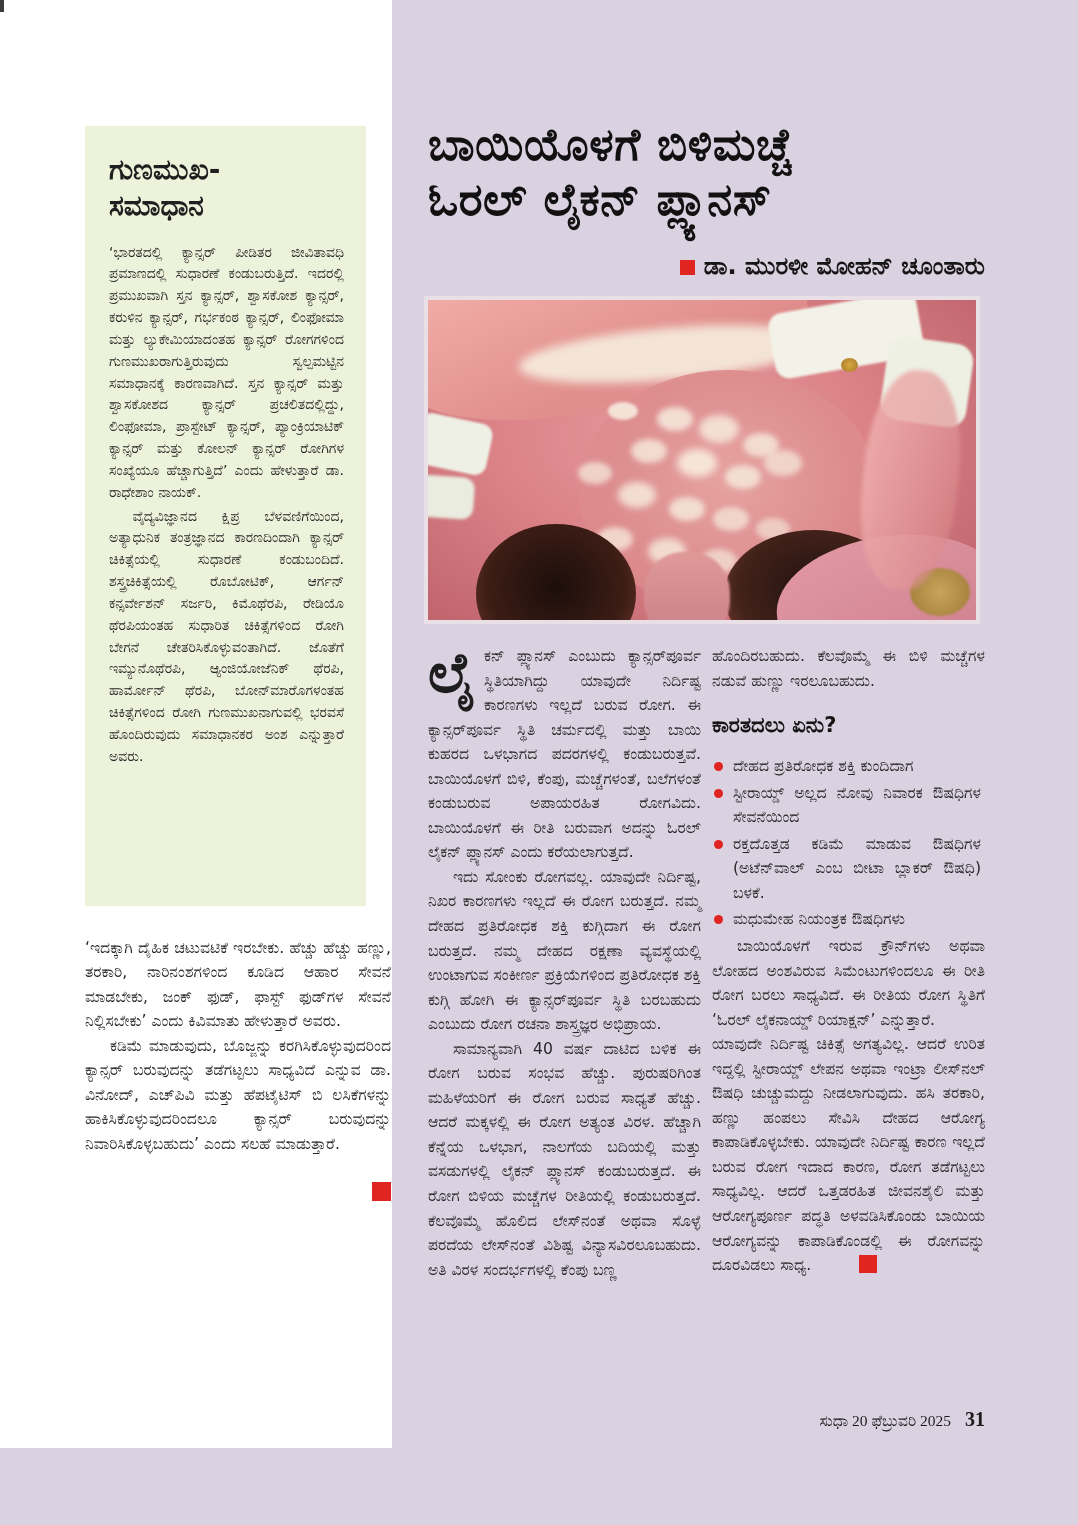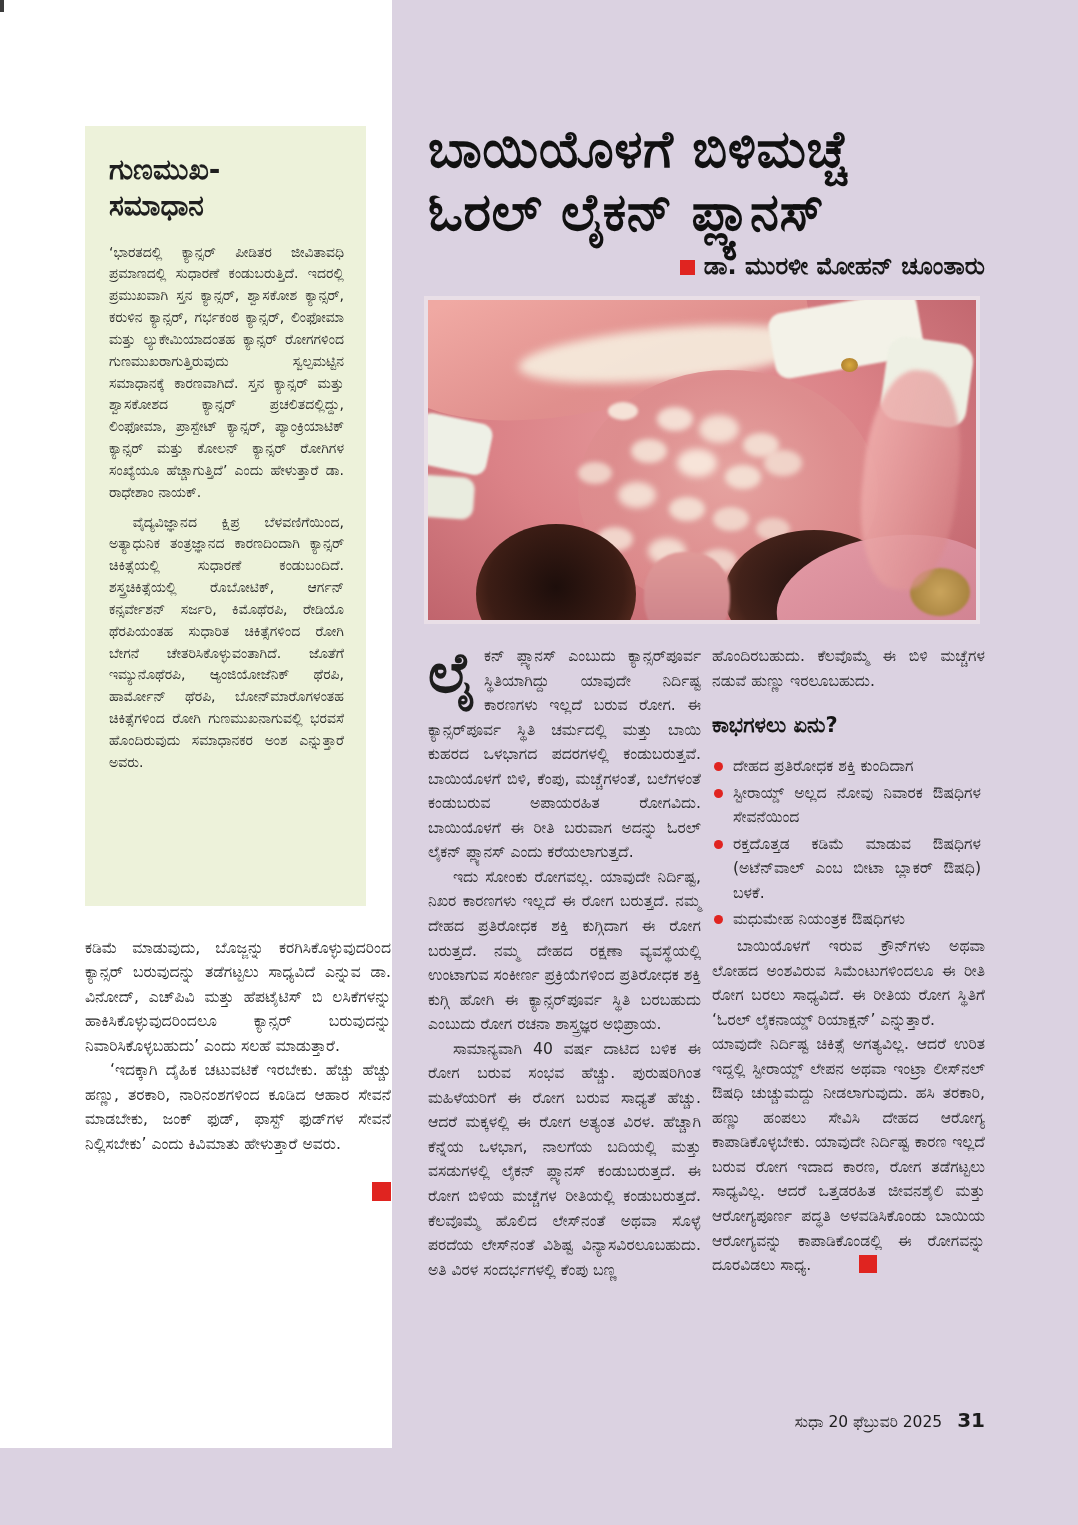--- a/index.html
+++ b/index.html
@@ -32,36 +32,36 @@
   .green-box h2{
     margin:0 0 18px 0;
     font-size:28px;line-height:1.28;
     font-weight:bold;color:#1f1f1f;
   }
   .green-box p{
     margin:0;
     font-size:14px;line-height:1.56;
     text-align:justify;color:#262626;
   }
-  .green-box p + p{margin-top:8px;text-indent:1.7em;}
+  .green-box p + p{margin-top:2px;text-indent:1.7em;}
   
   .left-col{
     position:absolute;left:85px;top:936px;width:306px;
     font-size:15.6px;line-height:1.57;color:#262626;text-align:justify;
   }
   .left-col p{margin:0;}
   .left-col p + p{text-indent:1.6em;}
   .end-square{
     display:block;width:19px;height:19px;background:#e02420;
     margin-left:auto;margin-top:26px;
   }
   
   .headline{
     position:absolute;left:428px;top:118px;width:560px;
-    font-size:52px;font-weight:bold;color:#111;
+    font-size:45px;font-weight:bold;color:#111;
     line-height:1.22;letter-spacing:.5px;
   }
   .byline{
     position:absolute;left:428px;top:252px;width:557px;
     text-align:right;font-size:24px;font-weight:bold;color:#161616;
   }
   .byline .sq{
     display:inline-block;width:15px;height:15px;background:#e02420;
     margin-right:9px;vertical-align:-1px;
   }
@@ -189,43 +189,43 @@
     position:absolute;left:2px;top:8px;width:9px;height:9px;border-radius:50%;
     background:#e02420;
   }
   .inline-end{
     display:inline-block;width:18px;height:18px;background:#e02420;
     vertical-align:-3px;margin-left:48px;
   }
   
   .footer{
     position:absolute;left:600px;top:1408px;width:385px;
-    text-align:right;color:#1c1c1c;font-size:15.5px;
+    text-align:right;color:#1c1c1c;font-size:15.5px;font-family:Liberation Serif, serif;
   }
   .footer .pageno{font-weight:bold;font-size:20px;margin-left:10px;}
 </style>
 </head>
 <body>
 
 <div class="page">
   <div class="white-strip"></div>
   <div class="crop-mark"></div>
 
   <div class="green-box">
     <h2>
       <span>ಗುಣಮುಖ-</span><br>
       <span>ಸಮಾಧಾನ</span>
     </h2>
     <p>‘ಭಾರತದಲ್ಲಿ ಕ್ಯಾನ್ಸರ್ ಪೀಡಿತರ ಜೀವಿತಾವಧಿ ಪ್ರಮಾಣದಲ್ಲಿ ಸುಧಾರಣೆ ಕಂಡುಬರುತ್ತಿದೆ. ಇದರಲ್ಲಿ ಪ್ರಮುಖವಾಗಿ ಸ್ತನ ಕ್ಯಾನ್ಸರ್, ಶ್ವಾಸಕೋಶ ಕ್ಯಾನ್ಸರ್, ಕರುಳಿನ ಕ್ಯಾನ್ಸರ್, ಗರ್ಭಕಂಠ ಕ್ಯಾನ್ಸರ್, ಲಿಂಫೋಮಾ ಮತ್ತು ಲ್ಯುಕೇಮಿಯಾದಂತಹ ಕ್ಯಾನ್ಸರ್ ರೋಗಗಳಿಂದ ಗುಣಮುಖರಾಗುತ್ತಿರುವುದು ಸ್ವಲ್ಪಮಟ್ಟಿನ ಸಮಾಧಾನಕ್ಕೆ ಕಾರಣವಾಗಿದೆ. ಸ್ತನ ಕ್ಯಾನ್ಸರ್ ಮತ್ತು ಶ್ವಾಸಕೋಶದ ಕ್ಯಾನ್ಸರ್ ಪ್ರಚಲಿತದಲ್ಲಿದ್ದು, ಲಿಂಫೋಮಾ, ಪ್ರಾಸ್ಟೇಟ್ ಕ್ಯಾನ್ಸರ್, ಪ್ಯಾಂಕ್ರಿಯಾಟಿಕ್ ಕ್ಯಾನ್ಸರ್ ಮತ್ತು ಕೋಲನ್ ಕ್ಯಾನ್ಸರ್ ರೋಗಿಗಳ ಸಂಖ್ಯೆಯೂ ಹೆಚ್ಚಾಗುತ್ತಿದೆ’ ಎಂದು ಹೇಳುತ್ತಾರೆ ಡಾ. ರಾಧೇಶಾಂ ನಾಯಕ್.</p>
     <p>ವೈದ್ಯವಿಜ್ಞಾನದ ಕ್ಷಿಪ್ರ ಬೆಳವಣಿಗೆಯಿಂದ, ಅತ್ಯಾಧುನಿಕ ತಂತ್ರಜ್ಞಾನದ ಕಾರಣದಿಂದಾಗಿ ಕ್ಯಾನ್ಸರ್ ಚಿಕಿತ್ಸೆಯಲ್ಲಿ ಸುಧಾರಣೆ ಕಂಡುಬಂದಿದೆ. ಶಸ್ತ್ರಚಿಕಿತ್ಸೆಯಲ್ಲಿ ರೊಬೋಟಿಕ್, ಆರ್ಗನ್ ಕನ್ಸರ್ವೇಶನ್ ಸರ್ಜರಿ, ಕಿಮೊಥೆರಪಿ, ರೇಡಿಯೊ ಥೆರಪಿಯಂತಹ ಸುಧಾರಿತ ಚಿಕಿತ್ಸೆಗಳಿಂದ ರೋಗಿ ಬೇಗನೆ ಚೇತರಿಸಿಕೊಳ್ಳುವಂತಾಗಿದೆ. ಜೊತೆಗೆ ಇಮ್ಯುನೊಥೆರಪಿ, ಆ್ಯಂಜಿಯೋಜೆನಿಕ್ ಥೆರಪಿ, ಹಾರ್ಮೋನ್ ಥೆರಪಿ, ಬೋನ್‌ಮಾರೊಗಳಂತಹ ಚಿಕಿತ್ಸೆಗಳಿಂದ ರೋಗಿ ಗುಣಮುಖನಾಗುವಲ್ಲಿ ಭರವಸೆ ಹೊಂದಿರುವುದು ಸಮಾಧಾನಕರ ಅಂಶ ಎನ್ನುತ್ತಾರೆ ಅವರು.</p>
   </div>
 
   <div class="left-col">
+    <p>‘ಇದಕ್ಕಾಗಿ ದೈಹಿಕ ಚಟುವಟಿಕೆ ಇರಬೇಕು. ಹೆಚ್ಚು ಹೆಚ್ಚು ಹಣ್ಣು, ತರಕಾರಿ, ನಾರಿನಂಶಗಳಿಂದ ಕೂಡಿದ ಆಹಾರ ಸೇವನೆ ಮಾಡಬೇಕು, ಜಂಕ್ ಫುಡ್, ಫಾಸ್ಟ್ ಫುಡ್‌ಗಳ ಸೇವನೆ ನಿಲ್ಲಿಸಬೇಕು’ ಎಂದು ಕಿವಿಮಾತು ಹೇಳುತ್ತಾರೆ ಅವರು.</p>
     <p>ಕಡಿಮೆ ಮಾಡುವುದು, ಬೊಜ್ಜನ್ನು ಕರಗಿಸಿಕೊಳ್ಳುವುದರಿಂದ ಕ್ಯಾನ್ಸರ್ ಬರುವುದನ್ನು ತಡೆಗಟ್ಟಲು ಸಾಧ್ಯವಿದೆ ಎನ್ನುವ ಡಾ. ವಿನೋದ್, ಎಚ್‌ಪಿವಿ ಮತ್ತು ಹೆಪಟೈಟಿಸ್ ಬಿ ಲಸಿಕೆಗಳನ್ನು ಹಾಕಿಸಿಕೊಳ್ಳುವುದರಿಂದಲೂ ಕ್ಯಾನ್ಸರ್ ಬರುವುದನ್ನು ನಿವಾರಿಸಿಕೊಳ್ಳಬಹುದು’ ಎಂದು ಸಲಹೆ ಮಾಡುತ್ತಾರೆ.</p>
-    <p>‘ಇದಕ್ಕಾಗಿ ದೈಹಿಕ ಚಟುವಟಿಕೆ ಇರಬೇಕು. ಹೆಚ್ಚು ಹೆಚ್ಚು ಹಣ್ಣು, ತರಕಾರಿ, ನಾರಿನಂಶಗಳಿಂದ ಕೂಡಿದ ಆಹಾರ ಸೇವನೆ ಮಾಡಬೇಕು, ಜಂಕ್ ಫುಡ್, ಫಾಸ್ಟ್ ಫುಡ್‌ಗಳ ಸೇವನೆ ನಿಲ್ಲಿಸಬೇಕು’ ಎಂದು ಕಿವಿಮಾತು ಹೇಳುತ್ತಾರೆ ಅವರು.</p>
     <span class="end-square"></span>
   </div>
 
   <div class="headline">
     <span>ಬಾಯಿಯೊಳಗೆ ಬಿಳಿಮಚ್ಚೆ</span><br>
     <span>ಓರಲ್ ಲೈಕನ್ ಪ್ಲ್ಯಾನಸ್</span>
   </div>
   <div class="byline">
     <span class="sq"></span><span>ಡಾ. ಮುರಳೀ ಮೋಹನ್ ಚೂಂತಾರು</span>
   </div>
@@ -249,21 +249,21 @@
   </div>
 
   <div class="col col-mid">
     <p><span class="dropcap">ಲೈ</span><span>ಕನ್ ಪ್ಲ್ಯಾನಸ್ ಎಂಬುದು ಕ್ಯಾನ್ಸರ್‌ಪೂರ್ವ ಸ್ಥಿತಿಯಾಗಿದ್ದು ಯಾವುದೇ ನಿರ್ದಿಷ್ಟ ಕಾರಣಗಳು ಇಲ್ಲದೆ ಬರುವ ರೋಗ. ಈ ಕ್ಯಾನ್ಸರ್‌ಪೂರ್ವ ಸ್ಥಿತಿ ಚರ್ಮದಲ್ಲಿ ಮತ್ತು ಬಾಯಿ ಕುಹರದ ಒಳಭಾಗದ ಪದರಗಳಲ್ಲಿ ಕಂಡುಬರುತ್ತವೆ. ಬಾಯಿಯೊಳಗೆ ಬಿಳಿ, ಕೆಂಪು, ಮಚ್ಚೆಗಳಂತೆ, ಬಲೆಗಳಂತೆ ಕಂಡುಬರುವ ಅಪಾಯರಹಿತ ರೋಗವಿದು. ಬಾಯಿಯೊಳಗೆ ಈ ರೀತಿ ಬರುವಾಗ ಅದನ್ನು ಓರಲ್ ಲೈಕನ್ ಪ್ಲ್ಯಾನಸ್ ಎಂದು ಕರೆಯಲಾಗುತ್ತದೆ.</span></p>
     <p class="indent">ಇದು ಸೋಂಕು ರೋಗವಲ್ಲ. ಯಾವುದೇ ನಿರ್ದಿಷ್ಟ, ನಿಖರ ಕಾರಣಗಳು ಇಲ್ಲದೆ ಈ ರೋಗ ಬರುತ್ತದೆ. ನಮ್ಮ ದೇಹದ ಪ್ರತಿರೋಧಕ ಶಕ್ತಿ ಕುಗ್ಗಿದಾಗ ಈ ರೋಗ ಬರುತ್ತದೆ. ನಮ್ಮ ದೇಹದ ರಕ್ಷಣಾ ವ್ಯವಸ್ಥೆಯಲ್ಲಿ ಉಂಟಾಗುವ ಸಂಕೀರ್ಣ ಪ್ರಕ್ರಿಯೆಗಳಿಂದ ಪ್ರತಿರೋಧಕ ಶಕ್ತಿ ಕುಗ್ಗಿ ಹೋಗಿ ಈ ಕ್ಯಾನ್ಸರ್‌ಪೂರ್ವ ಸ್ಥಿತಿ ಬರಬಹುದು ಎಂಬುದು ರೋಗ ರಚನಾ ಶಾಸ್ತ್ರಜ್ಞರ ಅಭಿಪ್ರಾಯ.</p>
     <p class="indent">ಸಾಮಾನ್ಯವಾಗಿ 40 ವರ್ಷ ದಾಟಿದ ಬಳಿಕ ಈ ರೋಗ ಬರುವ ಸಂಭವ ಹೆಚ್ಚು. ಪುರುಷರಿಗಿಂತ ಮಹಿಳೆಯರಿಗೆ ಈ ರೋಗ ಬರುವ ಸಾಧ್ಯತೆ ಹೆಚ್ಚು. ಆದರೆ ಮಕ್ಕಳಲ್ಲಿ ಈ ರೋಗ ಅತ್ಯಂತ ವಿರಳ. ಹೆಚ್ಚಾಗಿ ಕೆನ್ನೆಯ ಒಳಭಾಗ, ನಾಲಗೆಯ ಬದಿಯಲ್ಲಿ ಮತ್ತು ವಸಡುಗಳಲ್ಲಿ ಲೈಕನ್ ಪ್ಲ್ಯಾನಸ್ ಕಂಡುಬರುತ್ತದೆ. ಈ ರೋಗ ಬಿಳಿಯ ಮಚ್ಚೆಗಳ ರೀತಿಯಲ್ಲಿ ಕಂಡುಬರುತ್ತದೆ. ಕೆಲವೊಮ್ಮೆ ಹೊಲಿದ ಲೇಸ್‌ನಂತೆ ಅಥವಾ ಸೊಳ್ಳೆ ಪರದೆಯ ಲೇಸ್‌ನಂತೆ ವಿಶಿಷ್ಟ ವಿನ್ಯಾಸವಿರಲೂಬಹುದು. ಅತಿ ವಿರಳ ಸಂದರ್ಭಗಳಲ್ಲಿ ಕೆಂಪು ಬಣ್ಣ</p>
   </div>
 
   <div class="col col-right">
     <p>ಹೊಂದಿರಬಹುದು. ಕೆಲವೊಮ್ಮೆ ಈ ಬಿಳಿ ಮಚ್ಚೆಗಳ ನಡುವೆ ಹುಣ್ಣು ಇರಲೂಬಹುದು.</p>
-    <p class="subhead">ಕಾಭಗಳಲು ಏನು?</p>
+    <p class="subhead">ಕಾರತದಲು ಏನು?</p>
     <ul class="causes">
       <li><span class="dot"></span><span>ದೇಹದ ಪ್ರತಿರೋಧಕ ಶಕ್ತಿ ಕುಂದಿದಾಗ</span></li>
       <li><span class="dot"></span><span>ಸ್ಟೀರಾಯ್ಡ್ ಅಲ್ಲದ ನೋವು ನಿವಾರಕ ಔಷಧಿಗಳ ಸೇವನೆಯಿಂದ</span></li>
       <li><span class="dot"></span><span>ರಕ್ತದೊತ್ತಡ ಕಡಿಮೆ ಮಾಡುವ ಔಷಧಿಗಳ (ಅಟೆನ್‌ವಾಲ್ ಎಂಬ ಬೀಟಾ ಬ್ಲಾಕರ್ ಔಷಧಿ) ಬಳಕೆ.</span></li>
       <li><span class="dot"></span><span>ಮಧುಮೇಹ ನಿಯಂತ್ರಕ ಔಷಧಿಗಳು</span></li>
     </ul>
     <p class="indent">ಬಾಯಿಯೊಳಗೆ ಇರುವ ಕ್ರೌನ್‌ಗಳು ಅಥವಾ ಲೋಹದ ಅಂಶವಿರುವ ಸಿಮೆಂಟುಗಳಿಂದಲೂ ಈ ರೀತಿ ರೋಗ ಬರಲು ಸಾಧ್ಯವಿದೆ. ಈ ರೀತಿಯ ರೋಗ ಸ್ಥಿತಿಗೆ ‘ಓರಲ್ ಲೈಕನಾಯ್ಡ್ ರಿಯಾಕ್ಷನ್’ ಎನ್ನುತ್ತಾರೆ.</p>
     <p><span>ಯಾವುದೇ ನಿರ್ದಿಷ್ಟ ಚಿಕಿತ್ಸೆ ಅಗತ್ಯವಿಲ್ಲ. ಆದರೆ ಉರಿತ ಇದ್ದಲ್ಲಿ ಸ್ಟೀರಾಯ್ಡ್ ಲೇಪನ ಅಥವಾ ಇಂಟ್ರಾ ಲೀಸ್‌ನಲ್ ಔಷಧಿ ಚುಚ್ಚುಮದ್ದು ನೀಡಲಾಗುವುದು. ಹಸಿ ತರಕಾರಿ, ಹಣ್ಣು ಹಂಪಲು ಸೇವಿಸಿ ದೇಹದ ಆರೋಗ್ಯ ಕಾಪಾಡಿಕೊಳ್ಳಬೇಕು. ಯಾವುದೇ ನಿರ್ದಿಷ್ಟ ಕಾರಣ ಇಲ್ಲದೆ ಬರುವ ರೋಗ ಇದಾದ ಕಾರಣ, ರೋಗ ತಡೆಗಟ್ಟಲು ಸಾಧ್ಯವಿಲ್ಲ. ಆದರೆ ಒತ್ತಡರಹಿತ ಜೀವನಶೈಲಿ ಮತ್ತು ಆರೋಗ್ಯಪೂರ್ಣ ಪದ್ಧತಿ ಅಳವಡಿಸಿಕೊಂಡು ಬಾಯಿಯ ಆರೋಗ್ಯವನ್ನು ಕಾಪಾಡಿಕೊಂಡಲ್ಲಿ ಈ ರೋಗವನ್ನು ದೂರವಿಡಲು ಸಾಧ್ಯ.</span><span class="inline-end"></span></p>
   </div>
 

